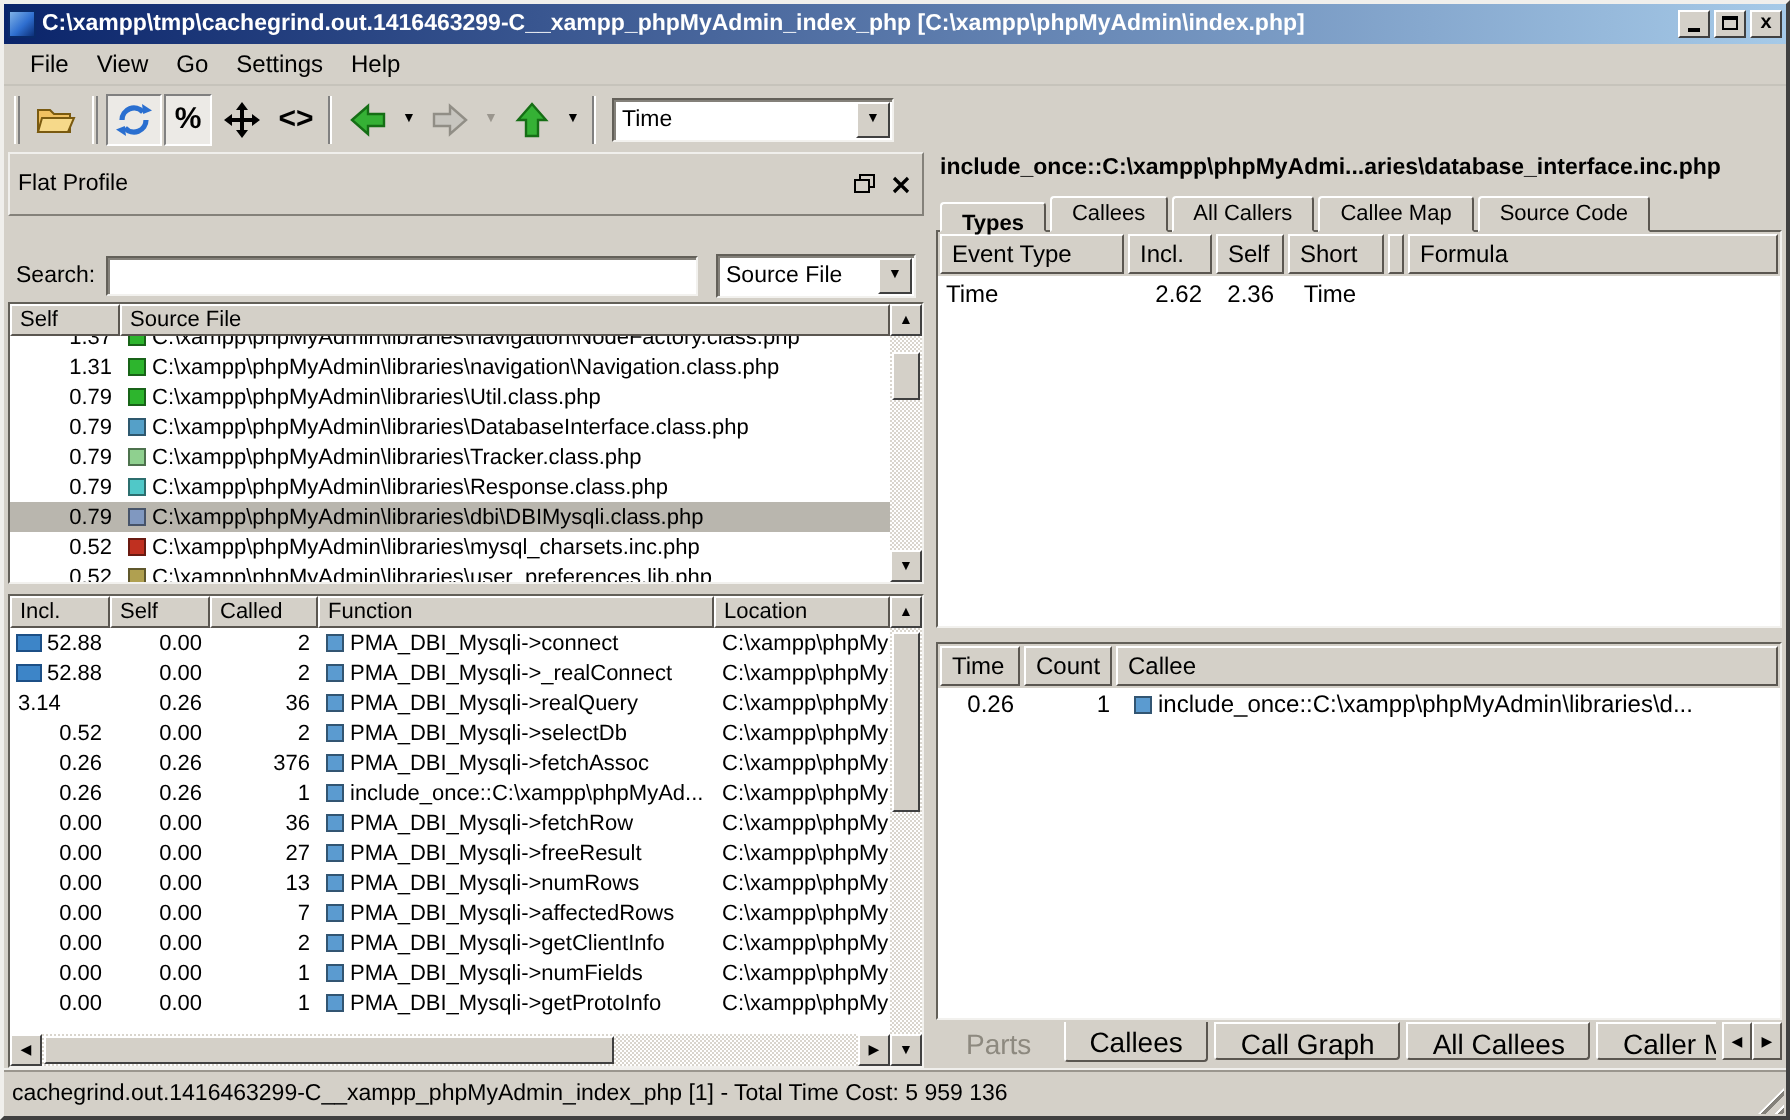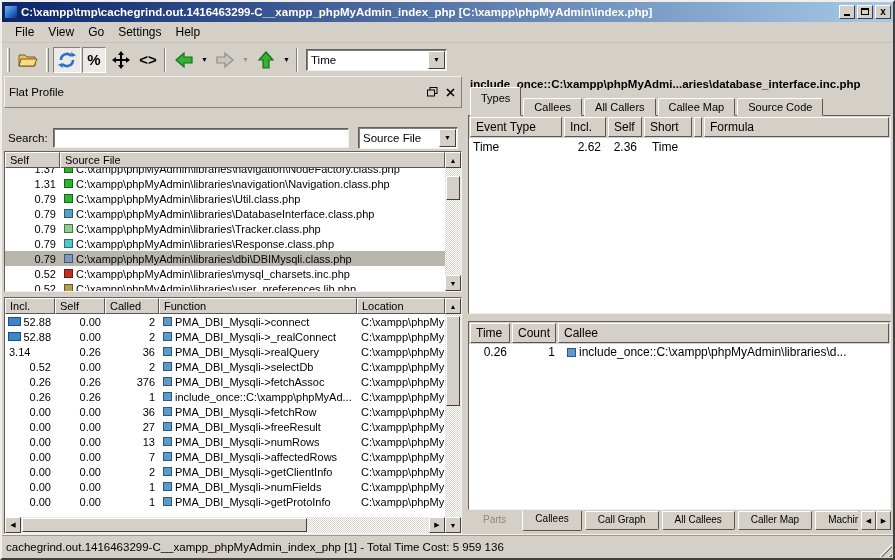--- a/index.html
+++ b/index.html
@@ -98,33 +98,33 @@
   
   .src-list{height:141px;flex:none;margin:0 0 0 0;}
   .fn-table{flex:1;margin-top:0;}
   
   .ctx-title{height:18px;font-size:11.5px;font-weight:bold;white-space:nowrap;overflow:hidden;
     padding:2px 2px 0 2px;color:#000;flex:none;}
   .tabs-top{height:22px;display:flex;align-items:flex-end;padding-left:2px;flex:none;position:relative;z-index:2;}
   .tab{height:18px;padding:2px 10px;font-size:11px;background:var(--chrome);cursor:pointer;
     border:1px solid;border-color:#fff #5a5650 transparent #fff;margin-right:2px;white-space:nowrap;
     border-top-left-radius:2px;border-top-right-radius:2px;color:#000;}
-  .tab.active{height:29px;font-weight:normal;border-bottom-color:var(--chrome);padding-top:4px;}
+  .tab.active{height:15px;font-weight:bold;border-bottom-color:var(--chrome);padding-top:4px;}
   .rt-area{background:#404040;border:1px solid;border-color:#636059 #f2f1ee #f2f1ee #636059;
     display:flex;flex-direction:column;overflow:hidden;margin-top:-1px;}
   .types-area{flex:1.05;}
   .callees-area{flex:1;}
   .rt-hrow{display:flex;flex:none;background:var(--chrome);padding:1px;gap:2px;}
   .rt-hcell{background:var(--chrome);border:1px solid;border-color:#fff #5a5650 #5a5650 #fff;
     font-size:12px;padding:2px 5px;white-space:nowrap;overflow:hidden;color:#000;cursor:pointer;}
   .rt-row{display:flex;height:17px;align-items:center;font-size:12px;white-space:nowrap;}
   .rt-gap{height:8px;flex:none;}
   
   .tabs-bottom{height:24px;flex:none;display:flex;align-items:flex-start;padding:1px 0 0 2px;gap:3px;overflow:hidden;}
-  .btab{height:19px;padding:2px 12px;font-size:10px;background:var(--chrome);cursor:pointer;color:#000;
+  .btab{height:19px;padding:2px 12px;font-size:14px;background:var(--chrome);cursor:pointer;color:#000;
     border:1px solid;border-color:#fff #5a5650 #5a5650 #fff;border-bottom-left-radius:2px;border-bottom-right-radius:2px;white-space:nowrap;}
   .btab.active{height:21px;margin-top:-1px;}
   .btab.disabled{border-color:transparent;color:#8d897f;cursor:default;}
   .tab-scrolls{margin-left:auto;display:flex;flex:none;}
   .tsb{width:15px;height:19px;background:var(--chrome);border:1px solid;border-color:#fff #5a5650 #5a5650 #fff;
     display:flex;align-items:center;justify-content:center;font-size:7px;cursor:pointer;}
   
   .statusbar{height:24px;flex:none;border-top:1px solid #f0efec;display:flex;align-items:center;position:relative;
     padding:0 4px;box-shadow:inset 0 1px 0 #9a968e;}
   .statusbar .stext{font-size:11.5px;color:#000;white-space:nowrap;overflow:hidden;flex:1;}

